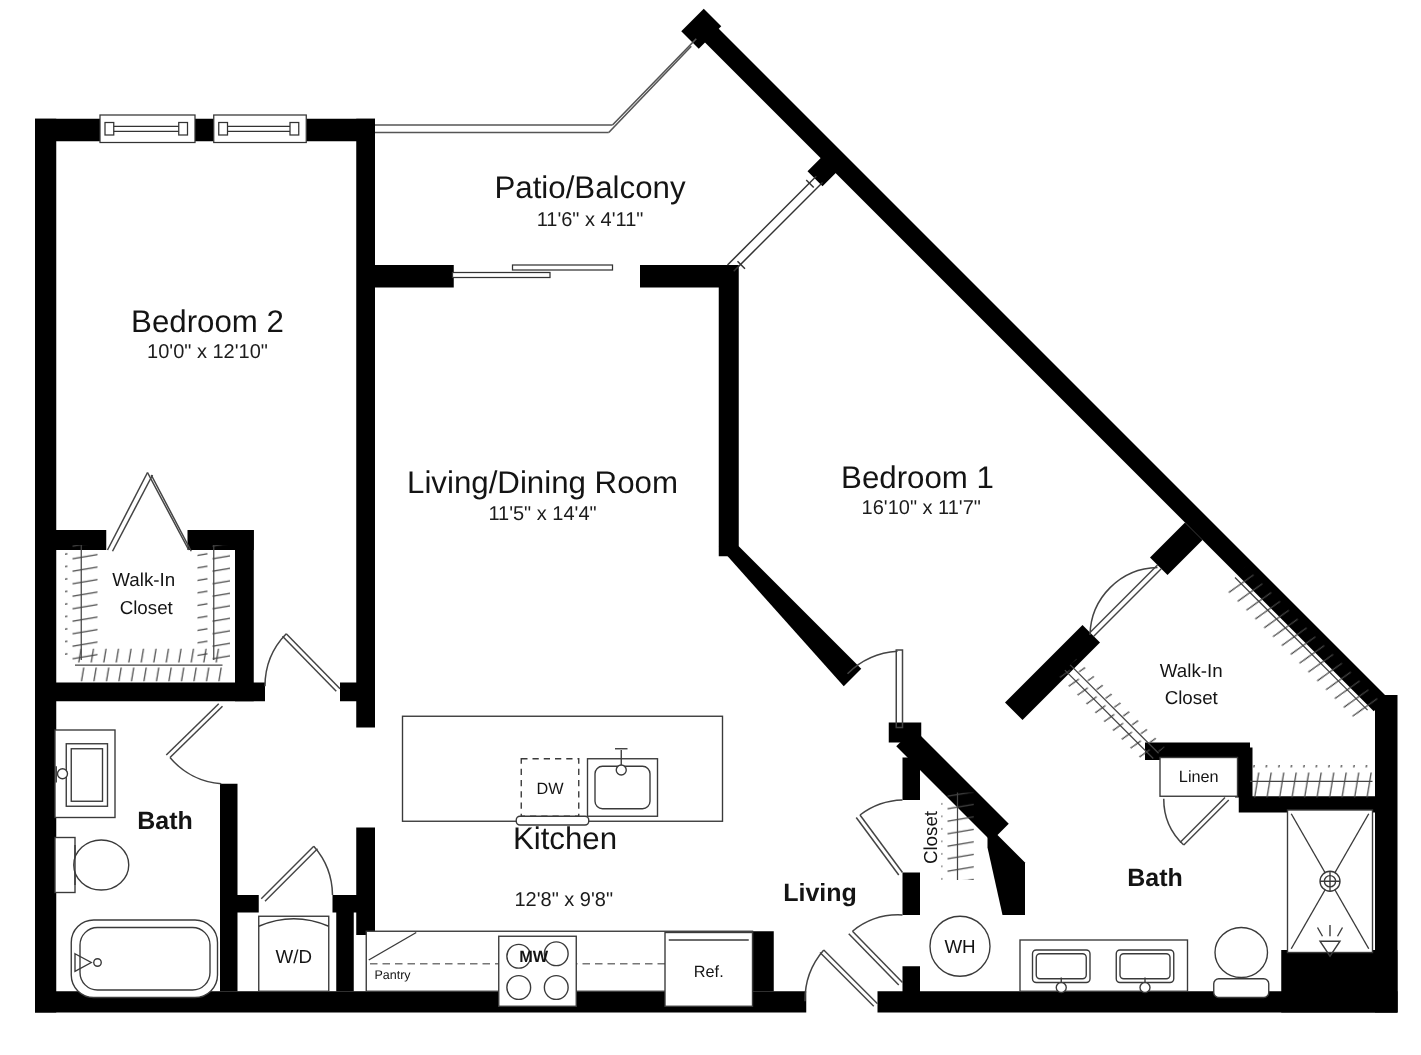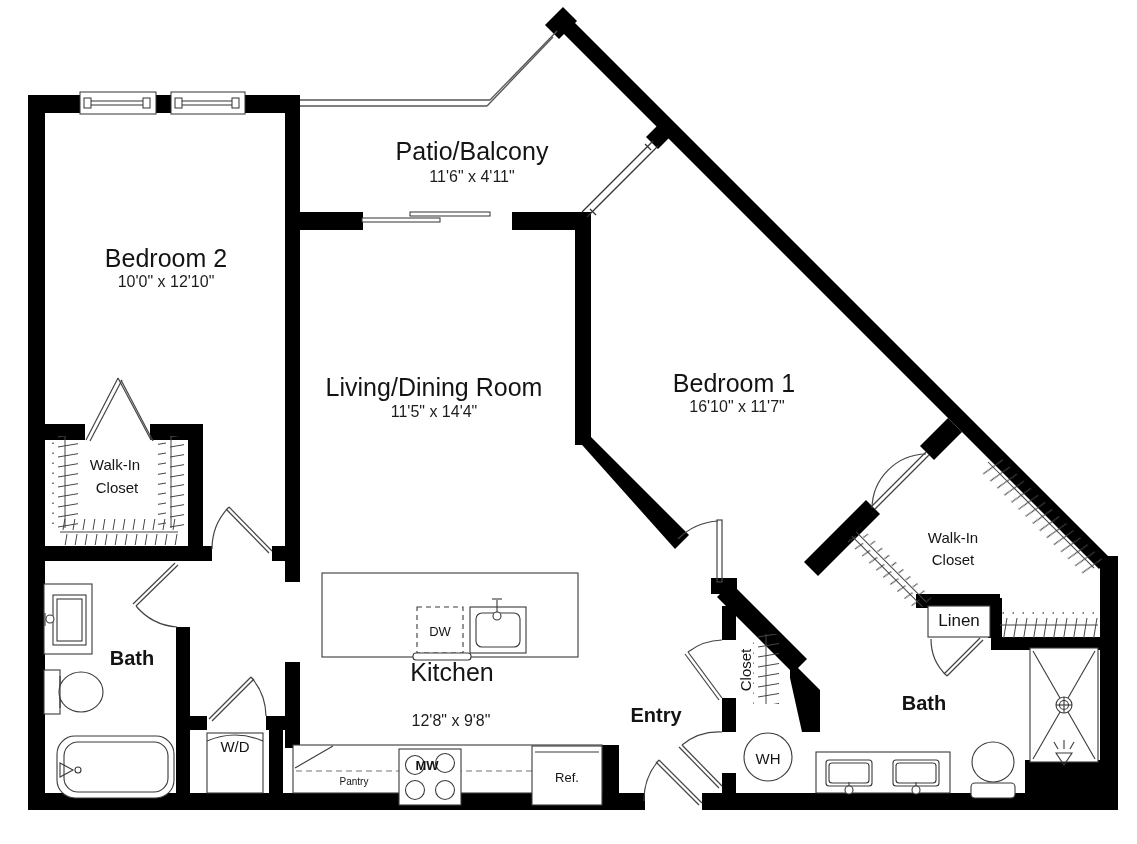--- a/index.html
+++ b/index.html
@@ -7,22 +7,22 @@
     position:relative;width:1137px;height:844px;background:#fff;overflow:hidden;
     font-family:"Liberation Sans", sans-serif;color:#111;
   }
   .plan svg{position:absolute;left:0;top:0;}
   .lbl{position:absolute;transform:translate(-50%,-50%);white-space:nowrap;color:#141414;text-align:center;}
   .lbl-lg{font-size:25px;}
   .lbl-md{font-size:16px;color:#1c1c1c;}
   .lbl-room{font-size:20px;font-weight:bold;}
   .lbl-sm{font-size:15px;}
   .lbl-xs{font-size:13px;text-align:center;}
-  .lbl-xxs{font-size:17px;}
-  .lbl-tiny{font-size:10px;margin-left:40px;}
+  .lbl-xxs{font-size:13px;}
+  .lbl-tiny{font-size:10px;}
   .lbl-rot{transform:translate(-50%,-50%) rotate(-90deg);}
 </style>
 </head>
 <body>
 
 <div class="plan">
 
 <svg width="1137" height="844" viewBox="0 0 1137 844">
   <defs>
     <pattern id="tV" width="10" height="28" patternUnits="userSpaceOnUse">
@@ -323,29 +323,29 @@
   <div class="lbl lbl-md" style="left:737px;top:407px;">16'10" x 11'7"</div>
 
   <div class="lbl lbl-lg" style="left:452px;top:672px;">Kitchen</div>
   <div class="lbl lbl-md" style="left:451px;top:721px;">12'8" x 9'8"</div>
 
   <div class="lbl lbl-sm" style="left:115px;top:464px;">Walk-In</div>
   <div class="lbl lbl-sm" style="left:117px;top:487px;">Closet</div>
 
   <div class="lbl lbl-room" style="left:132px;top:658px;">Bath</div>
 
-  <div class="lbl lbl-room" style="left:656px;top:715px;">Entry</div>
+  <div class="lbl lbl-room" style="left:656px;top:715px;">Living</div>
 
   <div class="lbl lbl-sm" style="left:953px;top:537px;">Walk-In</div>
   <div class="lbl lbl-sm" style="left:953px;top:559px;">Closet</div>
 
   <div class="lbl lbl-room" style="left:924px;top:703px;">Bath</div>
 
   <div class="lbl lbl-sm lbl-rot" style="left:745px;top:670px;">Closet</div>
   <div class="lbl lbl-sm" style="left:768px;top:758px;">WH</div>
-  <div class="lbl lbl-sm" style="left:235px;top:746px;">W/D</div>
+  <div class="lbl lbl-sm" style="left:235px;top:766px;">W/D</div>
   <div class="lbl lbl-xxs" style="left:959px;top:621px;">Linen</div>
   <div class="lbl lbl-tiny" style="left:314px;top:781px;">Pantry</div>
   <div class="lbl lbl-xs" style="left:440px;top:631px;">DW</div>
   <div class="lbl lbl-xs" style="left:427px;top:765px;font-weight:bold;">MW</div>
   <div class="lbl lbl-xs" style="left:567px;top:777px;">Ref.</div>
 
 </div>
 
 </body></html>

